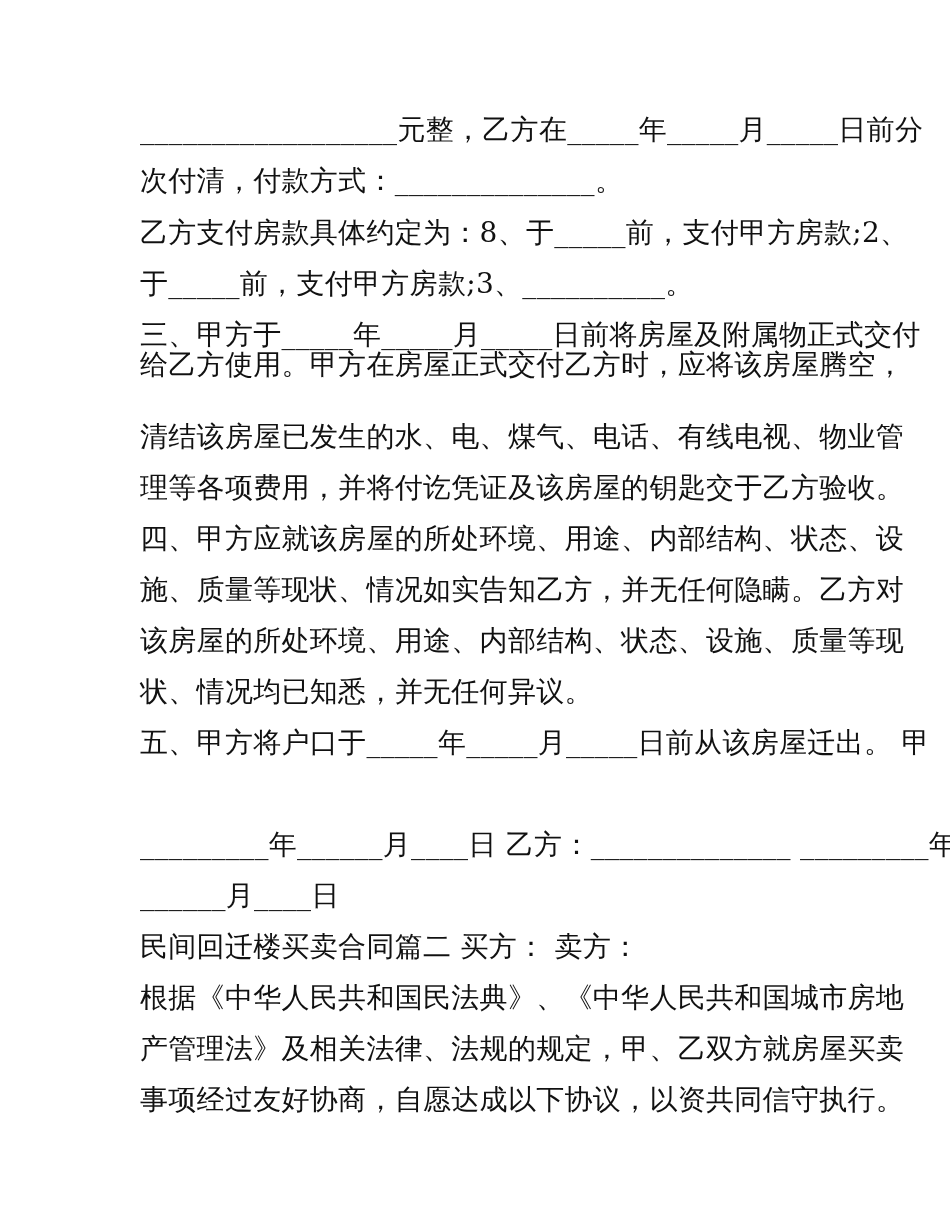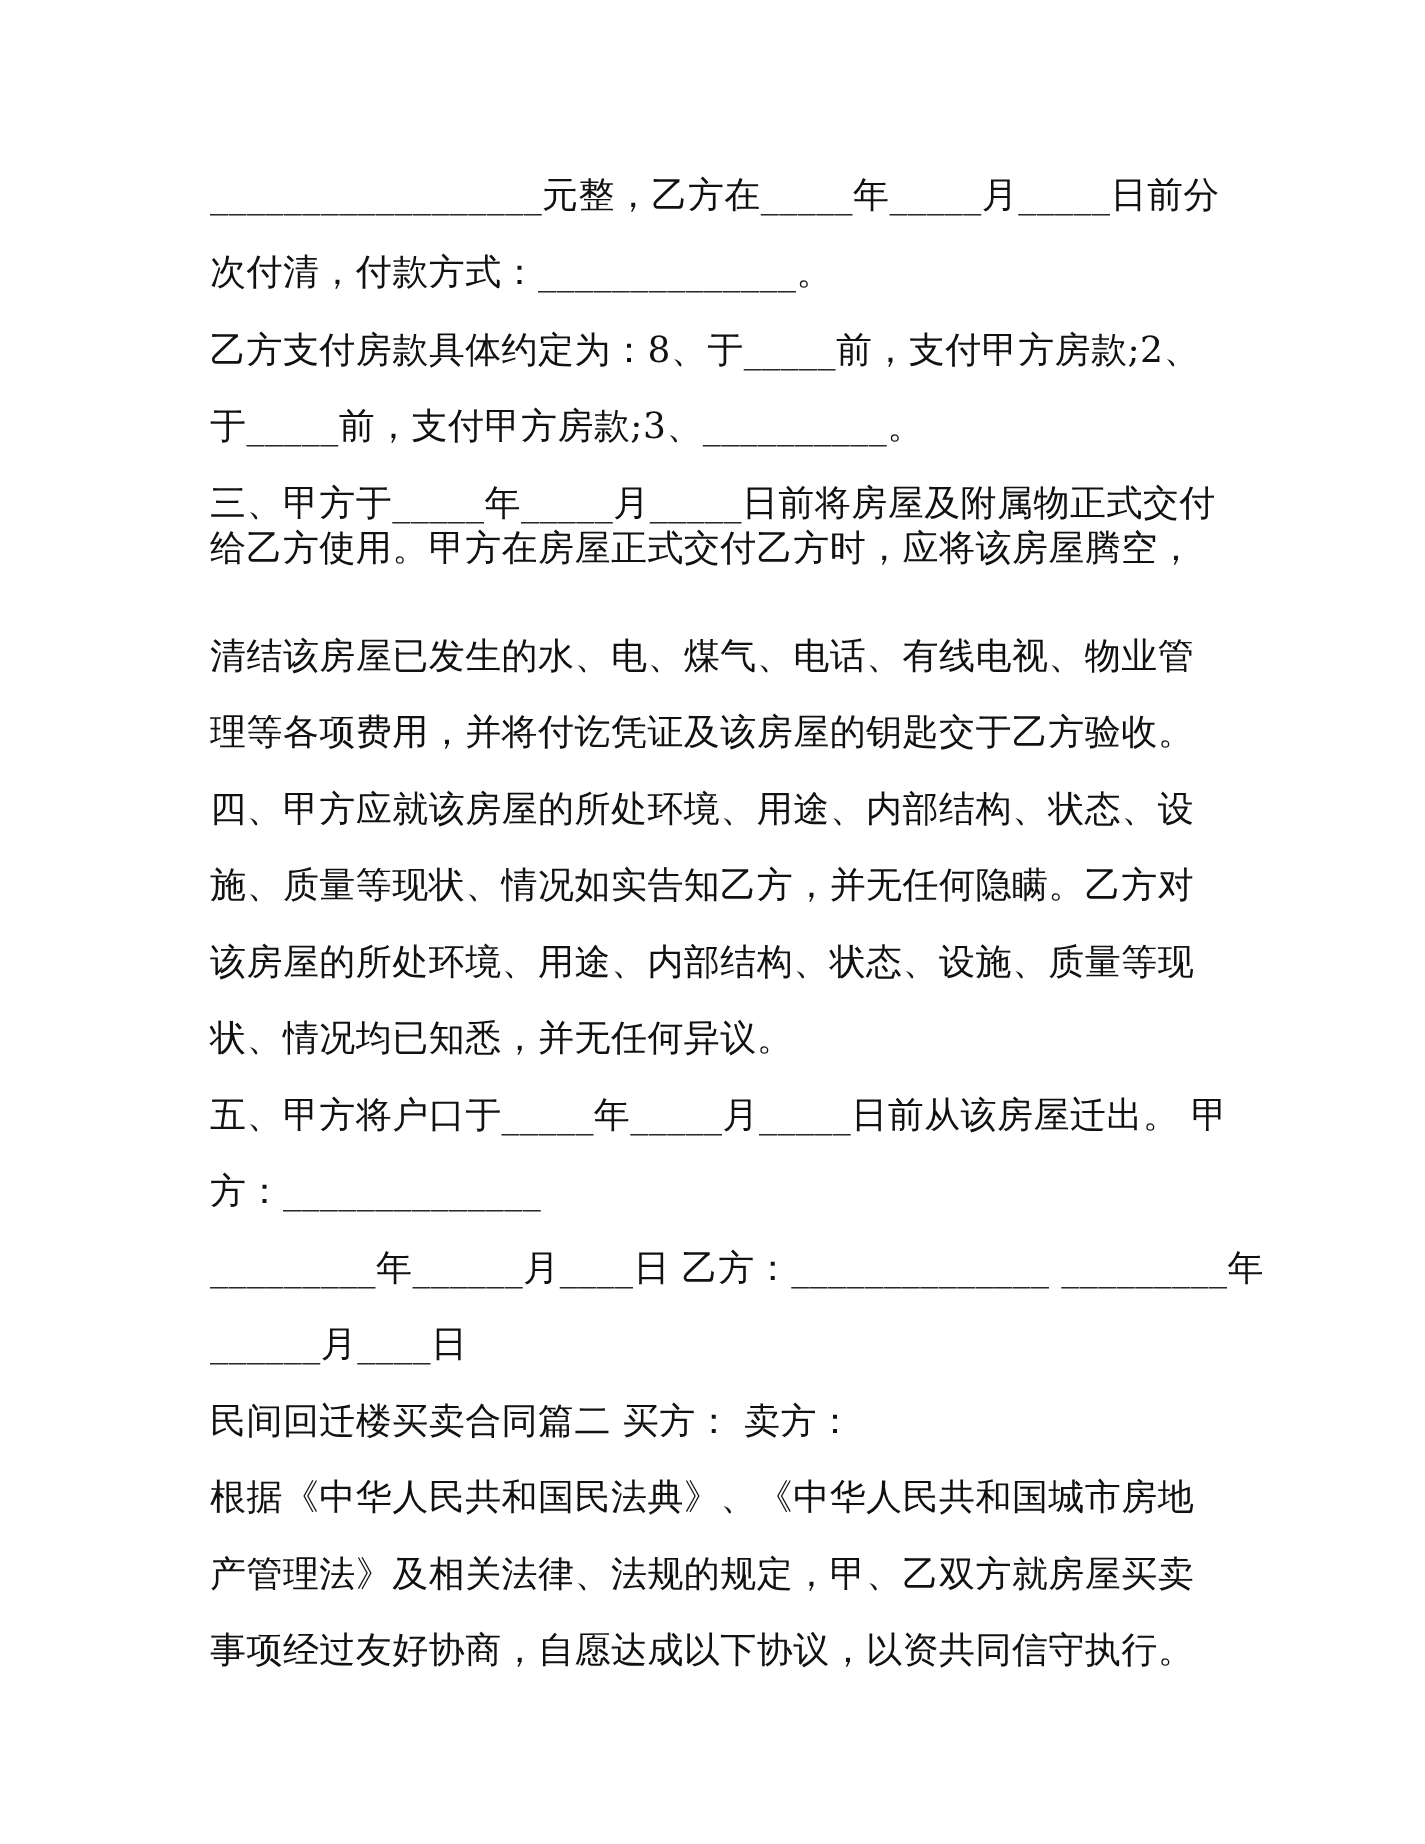--- a/index.html
+++ b/index.html
@@ -21,21 +21,21 @@
       top: 0;
       width: 950px;
       height: 1229px;
     }
     .line {
       position: absolute;
       left: 140px;
       width: 700px;
       height: 40px;
       line-height: 40px;
-      font-size: 24px;
+      font-size: 28px;
       white-space: pre;
       letter-spacing: 0.3px;
     }
   </style>
 </head>
 <body>
 
 <div class="page">
   <div class="line" style="top:110px">__________________元整，乙方在_____年_____月_____日前分</div>
   <div class="line" style="top:161px">次付清，付款方式：______________。</div>
@@ -43,20 +43,19 @@
   <div class="line" style="top:264px">于_____前，支付甲方房款;3、__________。</div>
   <div class="line" style="top:315px">三、甲方于_____年_____月_____日前将房屋及附属物正式交付</div>
   <div class="line" style="top:345px">给乙方使用。甲方在房屋正式交付乙方时，应将该房屋腾空，</div>
   <div class="line" style="top:417px">清结该房屋已发生的水、电、煤气、电话、有线电视、物业管</div>
   <div class="line" style="top:468px">理等各项费用，并将付讫凭证及该房屋的钥匙交于乙方验收。</div>
   <div class="line" style="top:519px">四、甲方应就该房屋的所处环境、用途、内部结构、状态、设</div>
   <div class="line" style="top:570px">施、质量等现状、情况如实告知乙方，并无任何隐瞒。乙方对</div>
   <div class="line" style="top:621px">该房屋的所处环境、用途、内部结构、状态、设施、质量等现</div>
   <div class="line" style="top:723px">五、甲方将户口于_____年_____月_____日前从该房屋迁出。 甲</div>
   <div class="line" style="top:672px">状、情况均已知悉，并无任何异议。</div>
-  <div class="line" style="top:774px">方：______________</div>
   <div class="line" style="top:825px">_________年______月____日 乙方：______________ _________年</div>
   <div class="line" style="top:876px">______月____日</div>
   <div class="line" style="top:927px">民间回迁楼买卖合同篇二 买方： 卖方：</div>
   <div class="line" style="top:978px">根据《中华人民共和国民法典》、《中华人民共和国城市房地</div>
   <div class="line" style="top:1029px">产管理法》及相关法律、法规的规定，甲、乙双方就房屋买卖</div>
   <div class="line" style="top:1080px">事项经过友好协商，自愿达成以下协议，以资共同信守执行。</div>
 </div>
 
 </body></html>

